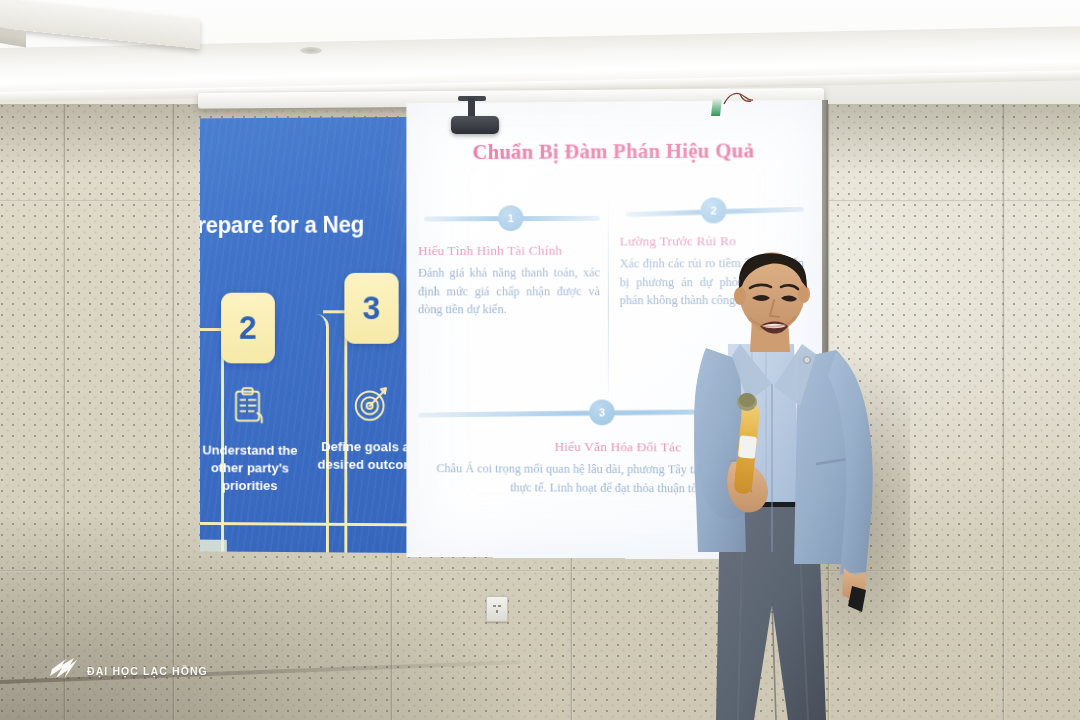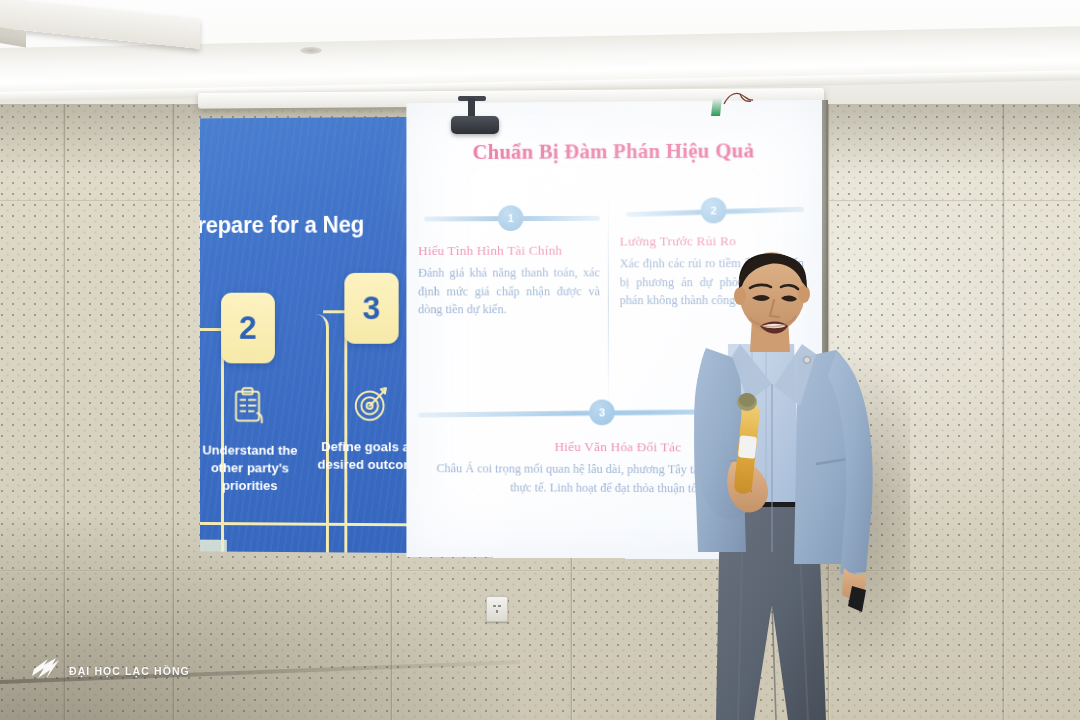--- a/index.html
+++ b/index.html
@@ -131,21 +131,21 @@
   .cable .tag{position:absolute;left:0;top:8px;width:9px;height:18px;
     background:linear-gradient(180deg,#eef0ee,#2c9a58);transform:skewX(-6deg);}
   .cable svg{position:absolute;left:6px;top:-2px;}
 
   
   .person{position:absolute;left:676px;top:252px;width:230px;height:468px;}
   .shadowp{position:absolute;left:690px;top:260px;width:220px;height:460px;
     background:radial-gradient(ellipse 130px 230px at 75% 55%, rgba(70,66,52,.30), rgba(70,66,52,0) 70%);}
 
   
-  .wm{position:absolute;left:30px;top:656px;display:flex;align-items:center;gap:7px;opacity:.94;}
+  .wm{position:absolute;left:48px;top:656px;display:flex;align-items:center;gap:7px;opacity:.94;}
   .wm-txt{color:#ffffff;font-size:10.5px;letter-spacing:1.1px;font-weight:700;
     text-shadow:0 1px 2px rgba(0,0,0,.35);}
 </style>
 </head>
 <body>
 
 <div id="stage">
 
   <div class="ceiling">
     <div class="ceiling-recess"></div>

